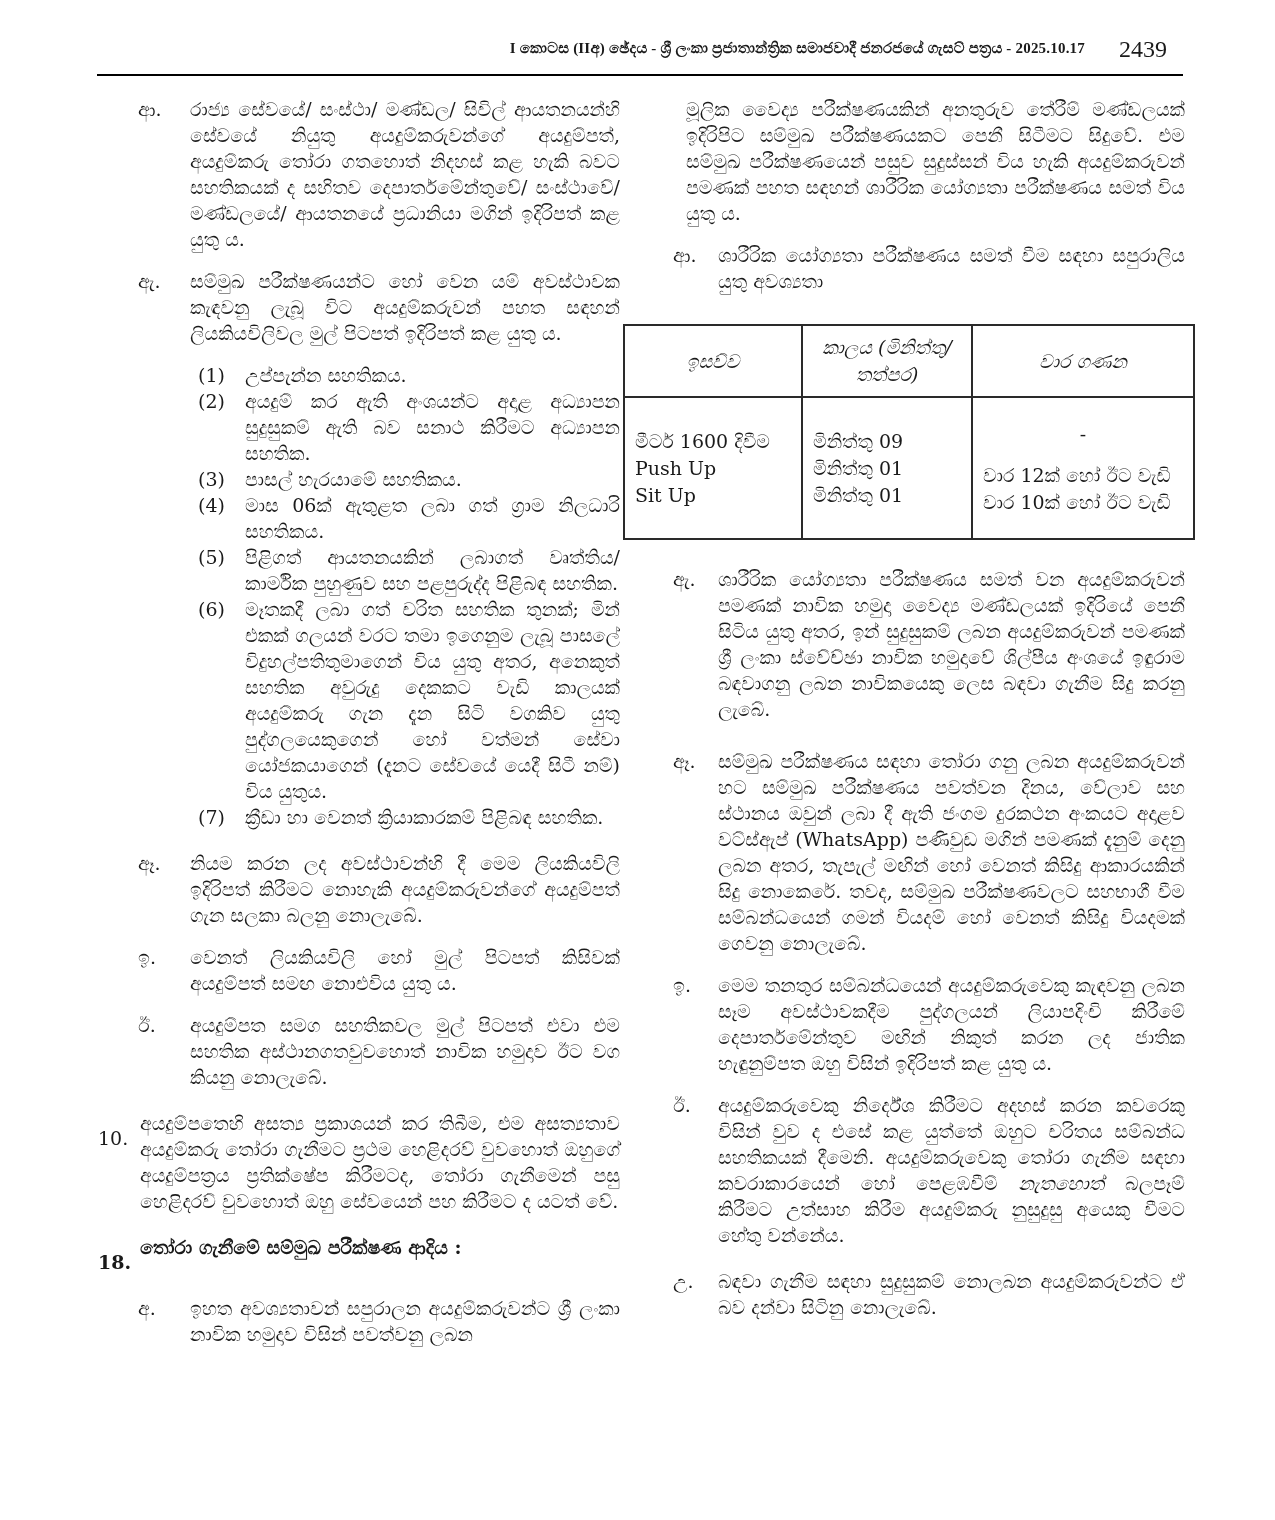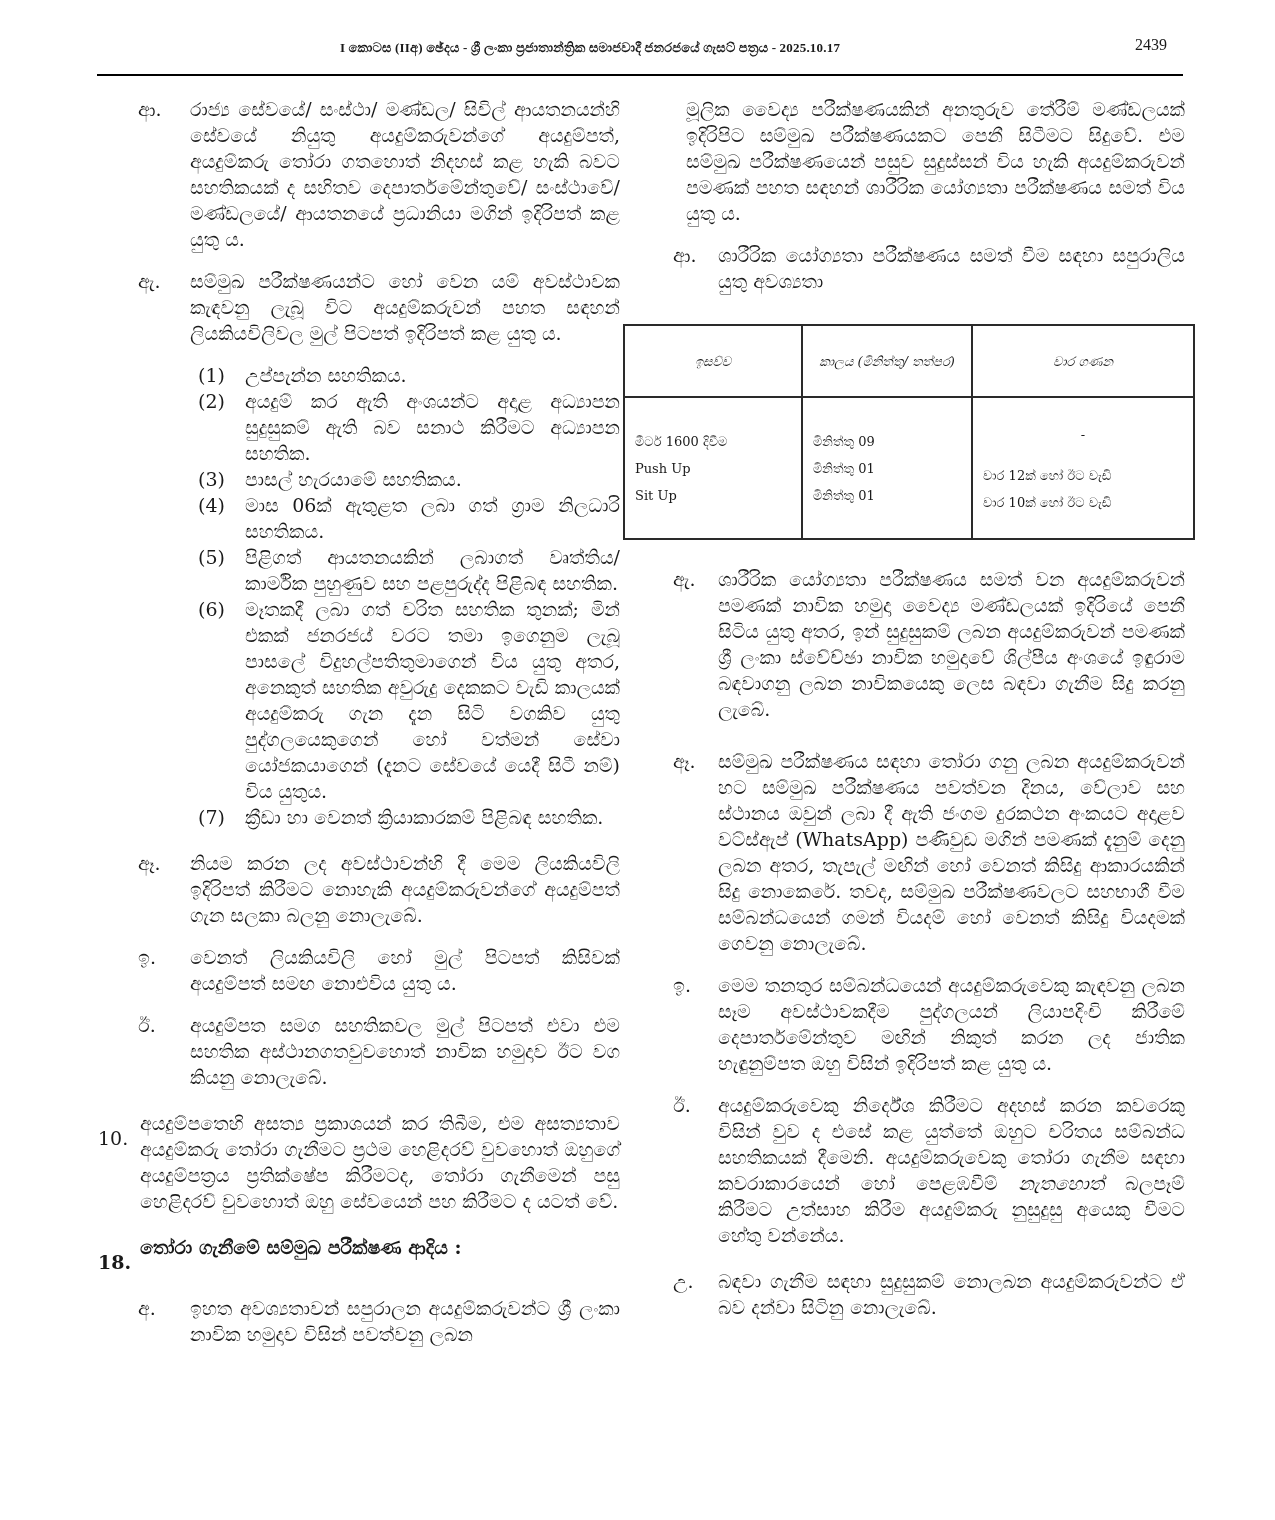--- a/index.html
+++ b/index.html
@@ -7,31 +7,31 @@
     position:relative;
     width:1275px;height:1520px;
     background:#ffffff;
     color:#1a1a1a;
     font-family:"DejaVu Serif","Liberation Serif",serif;
     overflow:hidden;
   }
   
   .header-title{
     position:absolute;top:40px;left:95px;width:990px;
-    text-align:center;
+    text-align:right;
     font-family:"Liberation Serif",serif;
     font-weight:bold;
-    font-size:13px;
+    font-size:15px;
     letter-spacing:.2px;
     white-space:nowrap;
   }
   .page-number{
     position:absolute;top:36px;right:108px;
     font-family:"Liberation Serif",serif;
-    font-size:16px;
+    font-size:24px;
   }
   .header-rule{
     position:absolute;top:74px;left:97px;width:1086px;height:2px;
     background:#000;
   }
   
   .col{position:absolute;top:96px;font-size:19px;line-height:26px;}
   .col-left{left:98px;width:522px;}
   .col-right{left:623px;width:562px;}
   .para{display:flex;margin:0 0 16px 0;}
@@ -51,21 +51,21 @@
   .r-lettered{margin-left:50px;}
   .r-lettered .marker{flex:0 0 45px;}
   .continuation{margin-left:63px;margin-bottom:16px;text-align:justify;}
   .italic{font-style:italic;}
   
   .fitness-table{
     border-collapse:collapse;
     margin:30px 0 26px 0;
     width:504px;
     table-layout:fixed;
-    font-size:13px;line-height:27px;
+    font-size:19px;line-height:27px;
   }
   .fitness-table th,.fitness-table td{
     border:2px solid #2a2a2a;
     padding:6px 10px;
     vertical-align:middle;
   }
   .fitness-table th{
     font-style:italic;
     font-weight:normal;
     text-align:center;
@@ -118,21 +118,21 @@
     <div class="para sub">
       <span class="marker">(4)</span>
       <span class="body">මාස 06ක් ඇතුළත ලබා ගත් ග්‍රාම නිලධාරි සහතිකය.</span>
     </div>
     <div class="para sub">
       <span class="marker">(5)</span>
       <span class="body">පිළිගත් ආයතනයකින් ලබාගත් වෘත්තිය/ කාර්මික පුහුණුව සහ පළපුරුද්ද පිළිබඳ සහතික.</span>
     </div>
     <div class="para sub">
       <span class="marker">(6)</span>
-      <span class="body">මෑතකදී ලබා ගත් චරිත සහතික තුනක්; මින් එකක් ජනරජය් වරට තමා ඉගෙනුම ලැබූ පාසලේ විදුහල්පතිතුමාගෙන් විය යුතු අතර, අනෙකුත් සහතික අවුරුදු දෙකකට වැඩි කාලයක් අයදුම්කරු ගැන දැන සිටි වගකිව යුතු පුද්ගලයෙකුගෙන් හෝ වත්මන් සේවා යෝජකයාගෙන් (දැනට සේවයේ යෙදී සිටී නම්) විය යුතුය.</span>
+      <span class="body">මෑතකදී ලබා ගත් චරිත සහතික තුනක්; මින් එකක් ගලයන් වරට තමා ඉගෙනුම ලැබූ පාසලේ විදුහල්පතිතුමාගෙන් විය යුතු අතර, අනෙකුත් සහතික අවුරුදු දෙකකට වැඩි කාලයක් අයදුම්කරු ගැන දැන සිටි වගකිව යුතු පුද්ගලයෙකුගෙන් හෝ වත්මන් සේවා යෝජකයාගෙන් (දැනට සේවයේ යෙදී සිටී නම්) විය යුතුය.</span>
     </div>
     <div class="para sub mb20">
       <span class="marker">(7)</span>
       <span class="body">ක්‍රීඩා හා වෙනත් ක්‍රියාකාරකම් පිළිබඳ සහතික.</span>
     </div>
 
     <div class="para lettered gap-top">
       <span class="marker">ඈ.</span>
       <span class="body">නියම කරන ලද අවස්ථාවන්හි දී මෙම ලියකියවිලි ඉදිරිපත් කිරීමට නොහැකි අයදුම්කරුවන්ගේ අයදුම්පත් ගැන සලකා බලනු නොලැබේ.</span>
     </div>

